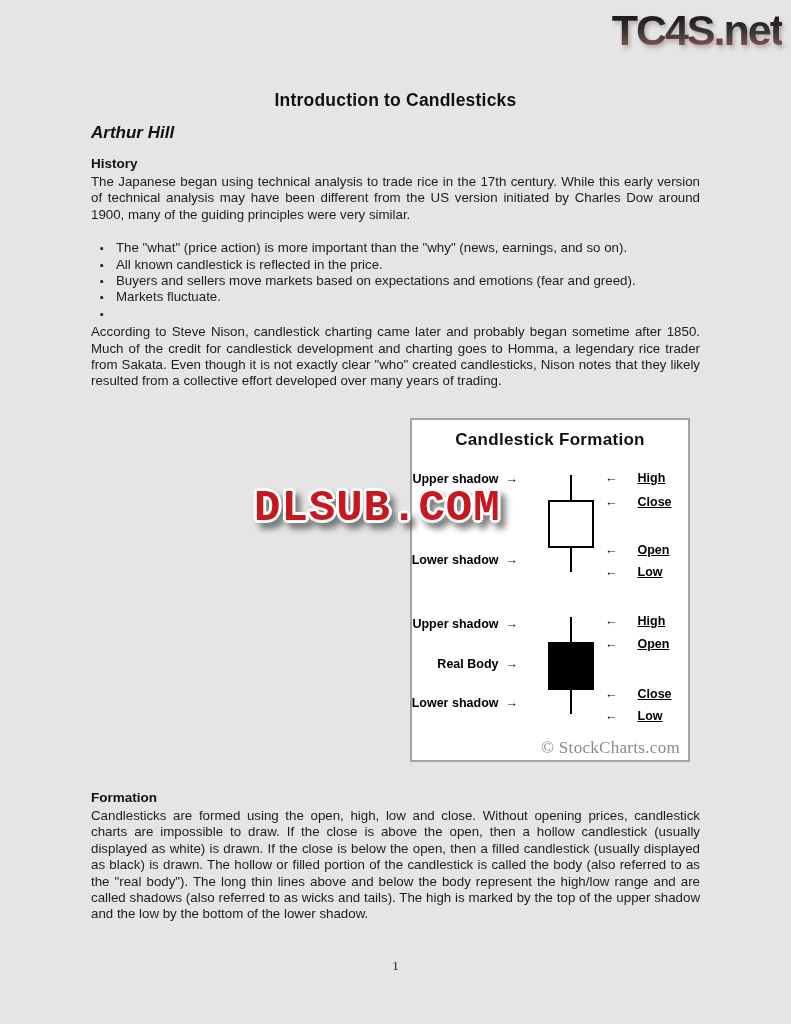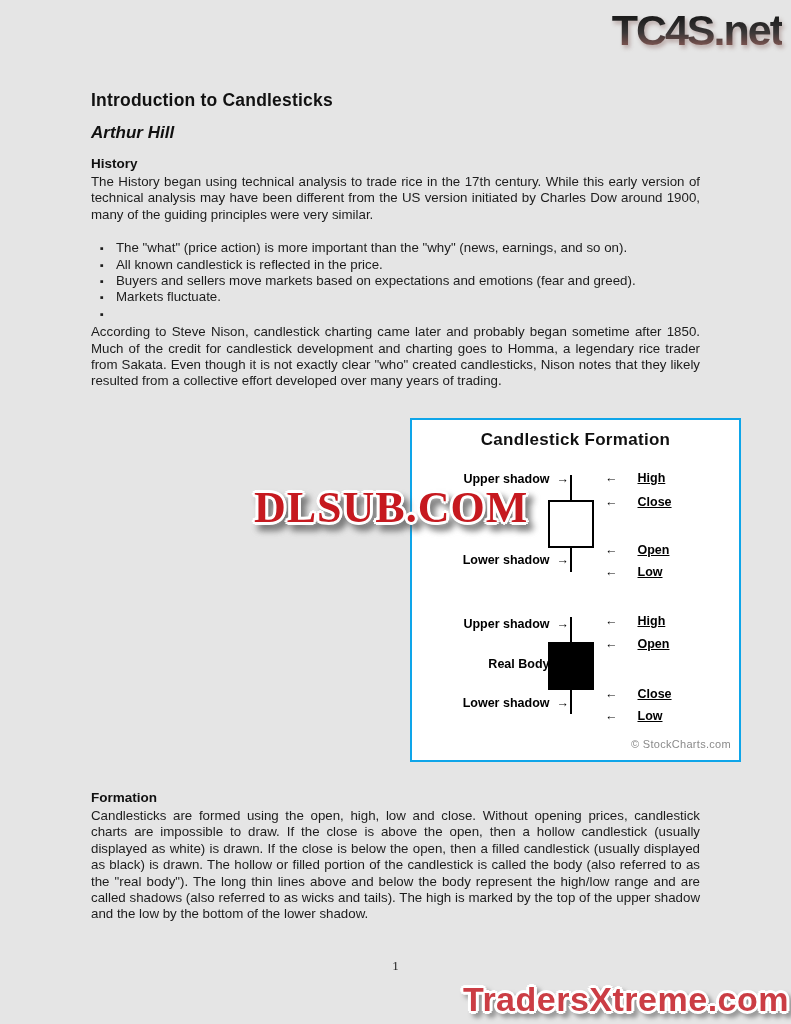--- a/index.html
+++ b/index.html
@@ -13,51 +13,51 @@
     position:absolute; top:9px; right:9px;
     font-weight:bold; font-size:43px; line-height:1; letter-spacing:-2px;
     background:linear-gradient(to bottom, #1d1d1d 20%, #3a3737 55%, #8a5a55 92%);
     -webkit-background-clip:text; background-clip:text;
     -webkit-text-fill-color:transparent; color:#332f2f;
     filter:drop-shadow(2px 3px 2px rgba(130,95,90,0.45));
   }
 
   
   #content { position:absolute; left:91px; top:90px; width:609px; }
-  .doc-title { font-size:17.5px; font-weight:bold; margin:0; line-height:20px; letter-spacing:0.2px; color:#111; }
+  .doc-title { font-size:17.5px; font-weight:bold; margin:0; line-height:20px; letter-spacing:0.2px; color:#111;text-align:center; }
   .author { margin-top:15px; font-size:17px; font-weight:bold; font-style:italic; line-height:15px; color:#111; }
   .heading { margin-top:16px; font-size:13.5px; font-weight:bold; line-height:16px; color:#111; }
   p.body-para { margin:2px 0 0 0; font-size:13.3px; line-height:16.4px; text-align:justify; }
   ul.bullets { list-style:none; margin:17px 0 0 0; padding:0; }
   ul.bullets li { display:flex; font-size:13.3px; line-height:16.4px; }
   .bullet-marker { flex:0 0 25px; width:25px; box-sizing:border-box; padding-left:9px; font-size:11px; line-height:16.4px; }
   .para2 { margin-top:17px; }
 
   
   #figure {
-    position:absolute; left:410px; top:418px; width:331px; height:344px;
-    border:2px solid #0ea5e9; box-sizing:border-box; background:#fff;
+    position:absolute; left:410px; top:418px; width:280px; height:344px;
+    border:2px solid #a3a3a3; box-sizing:border-box; background:#fff;
   }
   .fig-title { position:absolute; top:10px; left:0; right:0; text-align:center;
     font-weight:bold; font-size:17px; letter-spacing:0.3px; color:#111; }
   .fig-lbl { position:absolute; font-weight:bold; font-size:12.5px; line-height:14px; white-space:nowrap; color:#000; }
   .fig-lbl.left  { right:170px; }
   .fig-lbl.right { left:193px; }
   .fig-lbl.left .arr { margin-left:7px; }
   .fig-lbl.right .txt { margin-left:20px;text-decoration:underline; }
   .vline { position:absolute; left:158px; width:2px; background:#000; }
   .cbody { position:absolute; left:136px; width:46px; height:48px; box-sizing:border-box; }
   .cbody.hollow { background:#fff; border:2px solid #000; }
   .cbody.filled { background:#000; }
-  .fig-credit { position:absolute; right:8px; top:318px; font-size:11px; color:#8a8a8a; letter-spacing:0.3px; }
+  .fig-credit { position:absolute; right:8px; top:318px; font-size:17px; color:#8a8a8a; letter-spacing:0.3px;font-family:Liberation Serif, serif; }
 
   
   #watermark-mid {
     position:absolute; left:254px; top:482px; z-index:5;
-    font-family:Liberation Serif, serif; font-weight:bold;
+    font-family:Liberation Mono, monospace; font-weight:bold;
     font-size:44px; line-height:52px; letter-spacing:1px; color:#c6191f;
     text-shadow:
       -3px 0 0 #fff, 3px 0 0 #fff, 0 -3px 0 #fff, 0 3px 0 #fff,
       -2px -2px 0 #fff, 2px -2px 0 #fff, -2px 2px 0 #fff, 2px 2px 0 #fff;
     filter:drop-shadow(5px 6px 3px rgba(85,85,85,0.75));
   }
   #logo-bottom {
     position:absolute; top:981px; right:2px;
     font-weight:bold; font-size:34px; line-height:1.1; letter-spacing:0.5px;
     color:#cb3d44;
@@ -75,21 +75,21 @@
 <body>
 
 <div id="page">
 
   <div id="logo-top">TC4S.net</div>
 
   <div id="content">
     <h1 class="doc-title">Introduction to Candlesticks</h1>
     <div class="author">Arthur Hill</div>
     <div class="heading">History</div>
-    <p class="body-para">The History began using technical analysis to trade rice in the 17th century. While this early version of technical analysis may have been different from the US version initiated by Charles Dow around 1900, many of the guiding principles were very similar.</p>
+    <p class="body-para">The Japanese began using technical analysis to trade rice in the 17th century. While this early version of technical analysis may have been different from the US version initiated by Charles Dow around 1900, many of the guiding principles were very similar.</p>
     <ul class="bullets">
       <li>
         <span class="bullet-marker">▪</span>
         <span>The "what" (price action) is more important than the "why" (news, earnings, and so on).</span>
       </li>
       <li>
         <span class="bullet-marker">▪</span>
         <span>All known candlestick is reflected in the price.</span>
       </li>
       <li>
@@ -136,15 +136,14 @@
 
   <div id="watermark-mid">DLSUB.COM</div>
 
   <div id="formation" style="position:absolute; left:91px; top:790px; width:609px;">
     <div class="heading" style="margin-top:0">Formation</div>
     <p class="body-para">Candlesticks are formed using the open, high, low and close. Without opening prices, candlestick charts are impossible to draw. If the close is above the open, then a hollow candlestick (usually displayed as white) is drawn. If the close is below the open, then a filled candlestick (usually displayed as black) is drawn. The hollow or filled portion of the candlestick is called the body (also referred to as the "real body"). The long thin lines above and below the body represent the high/low range and are called shadows (also referred to as wicks and tails). The high is marked by the top of the upper shadow and the low by the bottom of the lower shadow.</p>
   </div>
 
   <div id="page-number">1</div>
 
-  <div id="logo-bottom">TradersXtreme.com</div>
 
 </div>
 
 </body></html>

